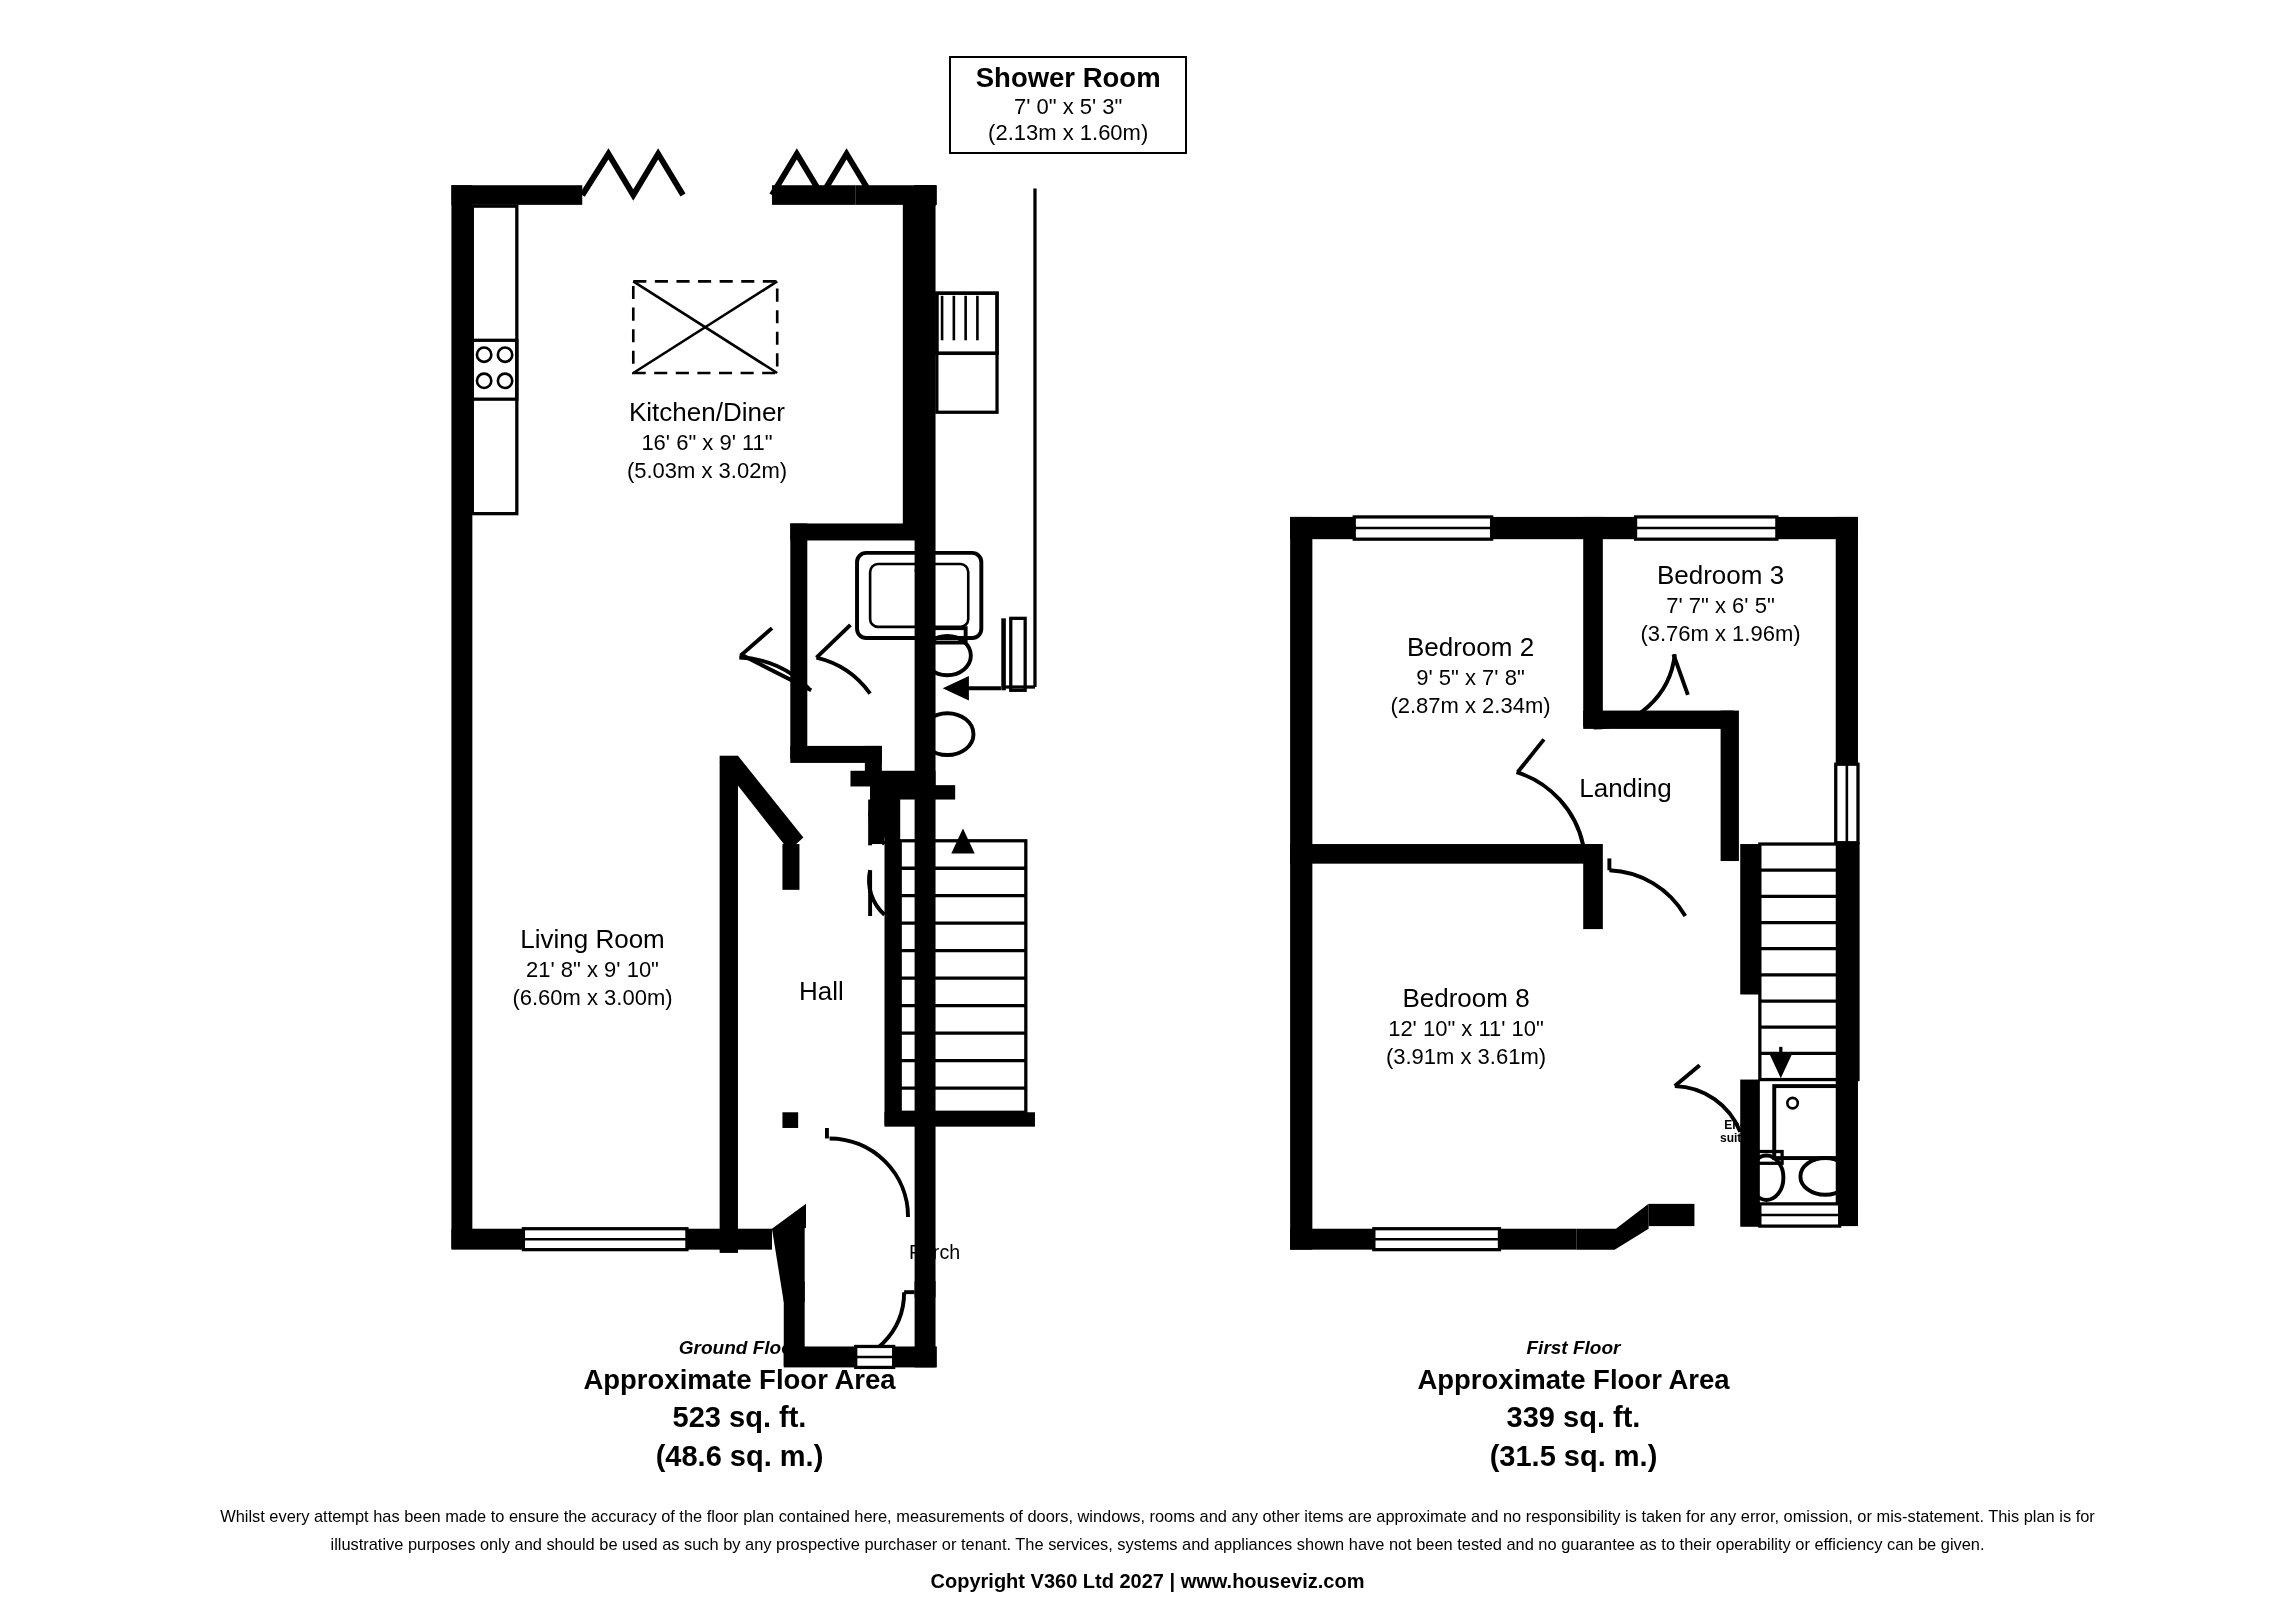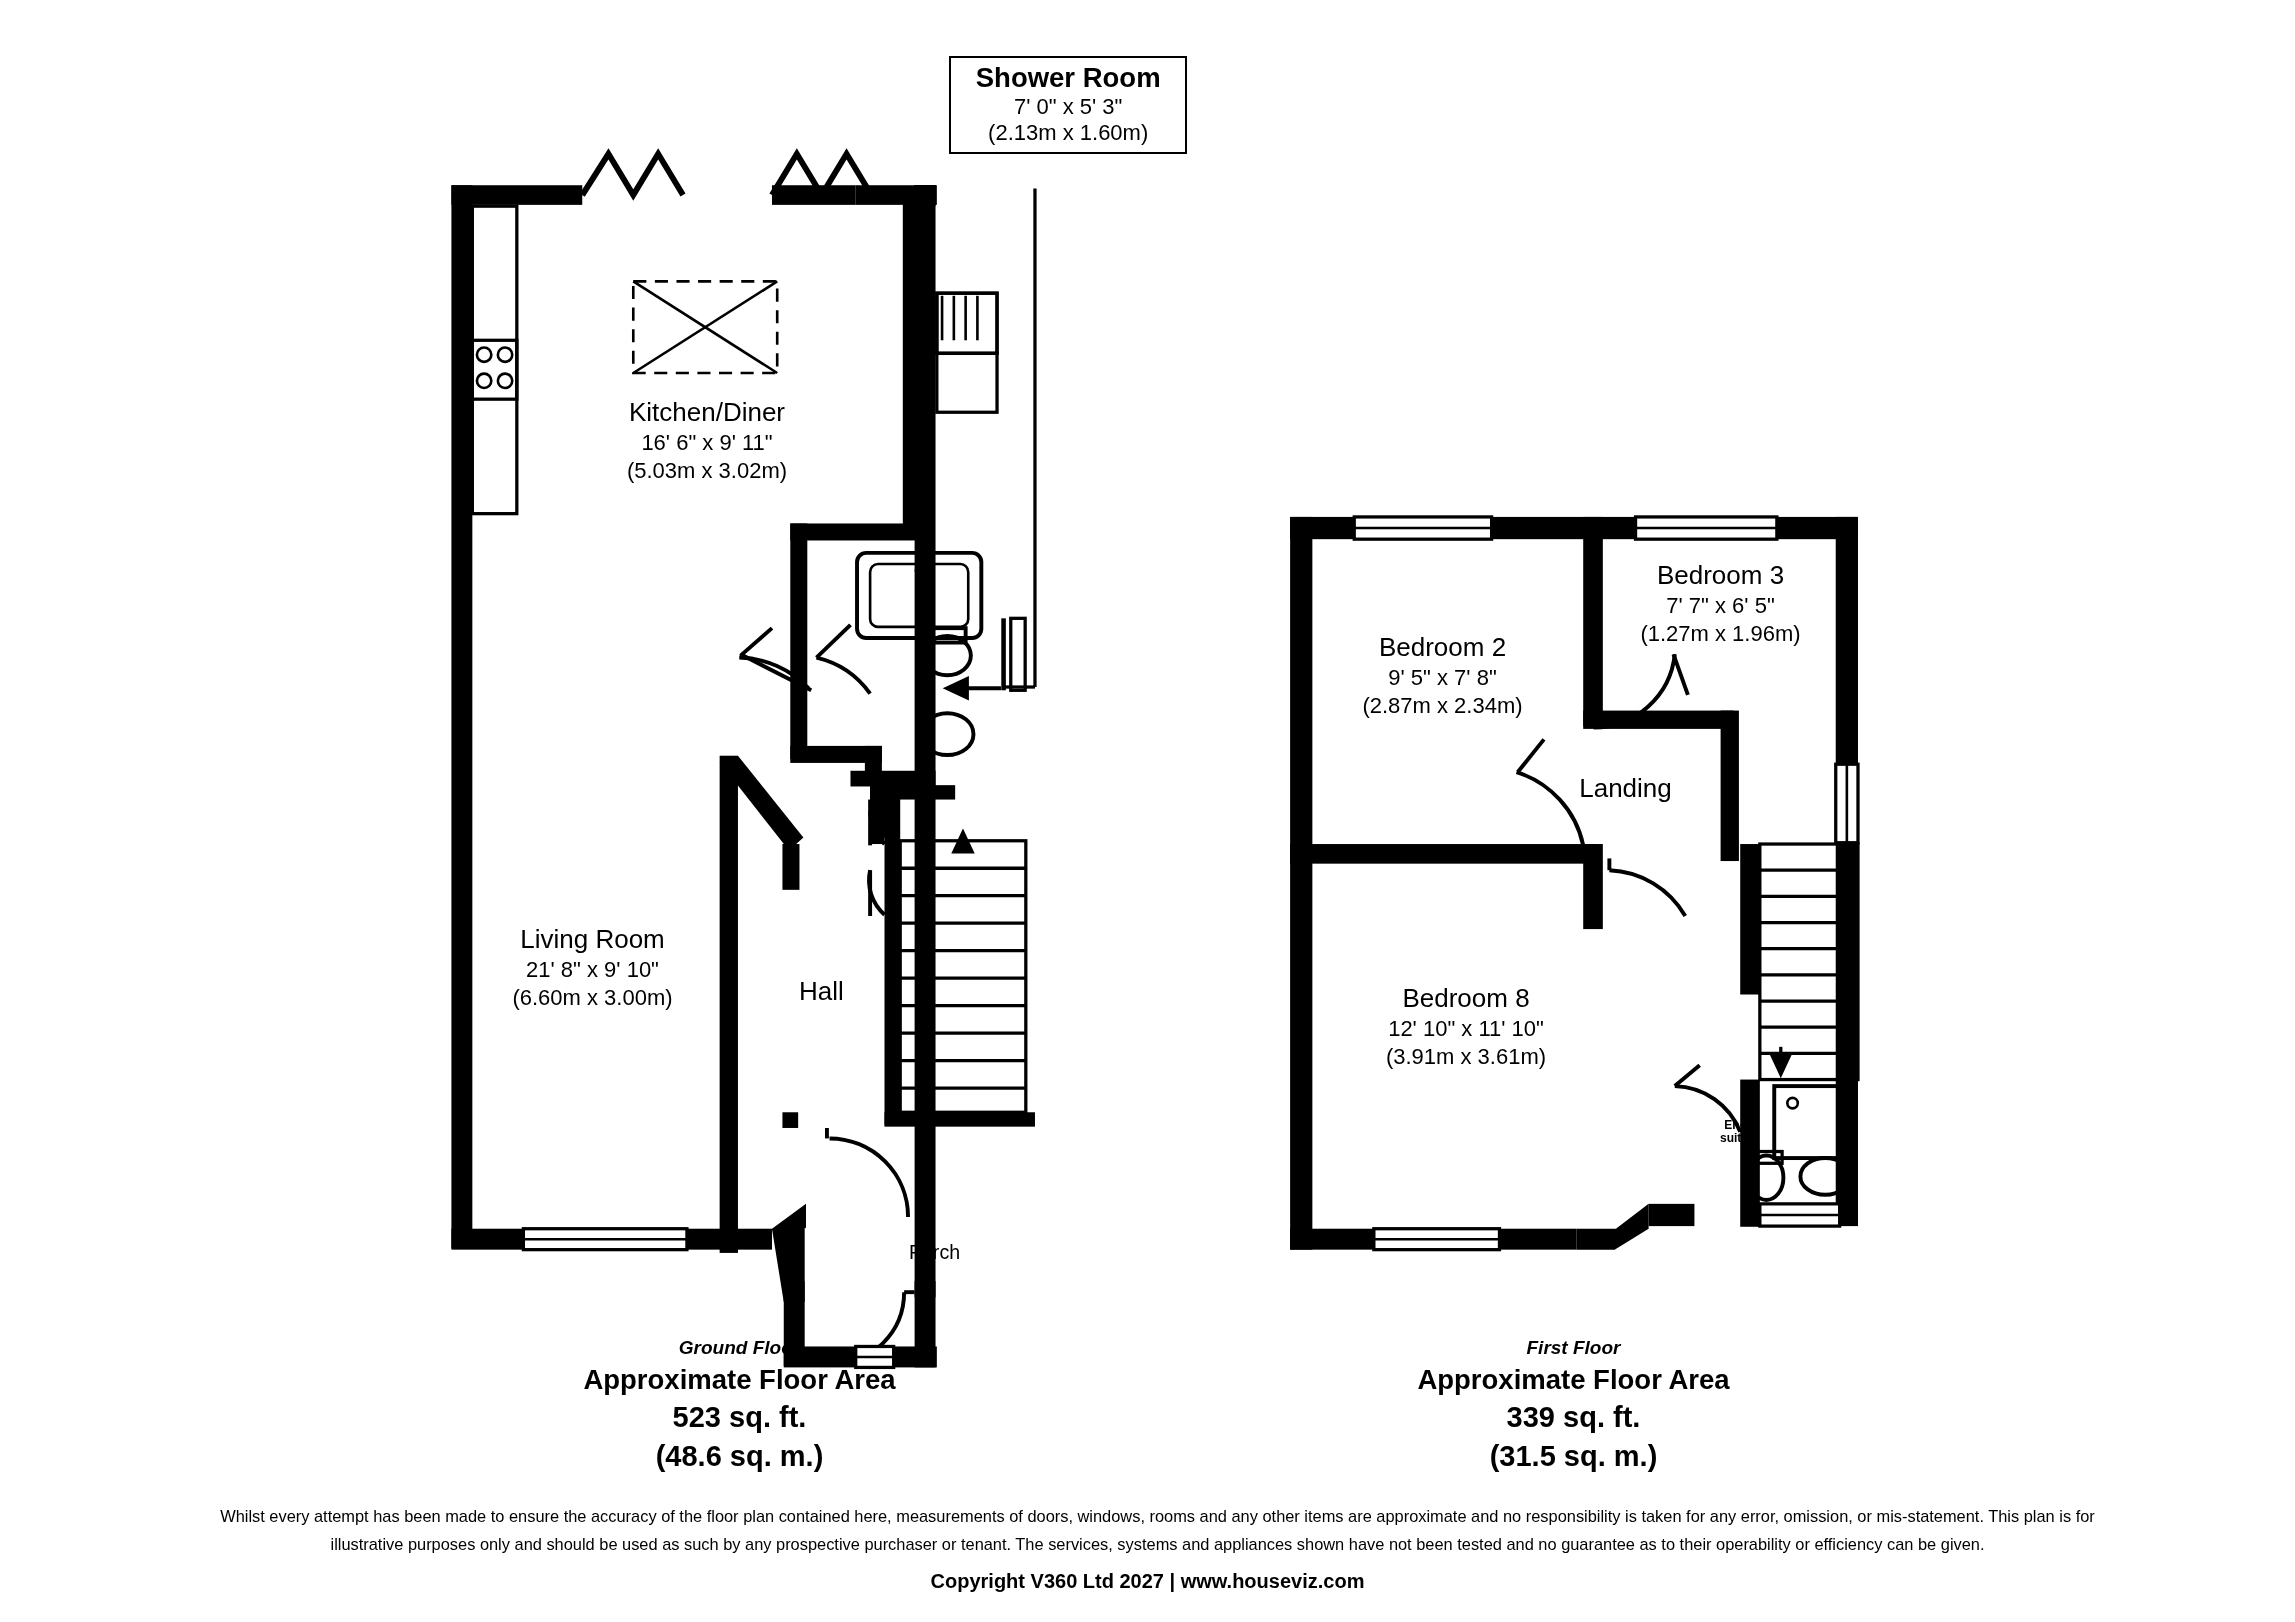--- a/index.html
+++ b/index.html
@@ -371,30 +371,30 @@
   <div class="room-dim">21' 8" x 9' 10"</div>
   <div class="room-dim">(6.60m x 3.00m)</div>
 </div>
 
 <div class="lbl room-name" style="left:769px; top:975px; width:105px;">Hall</div>
 
 <div class="lbl small-lbl" style="left:876px; top:780px; width:85px;">Cup</div>
 
 <div class="lbl small-lbl" style="left:877px; top:1240px; width:115px;">Porch</div>
 
-<div class="lbl" style="left:1292px; top:631px; width:301px;">
+<div class="lbl" style="left:1320px; top:631px; width:301px;">
   <div class="room-name">Bedroom 2</div>
   <div class="room-dim">9' 5" x 7' 8"</div>
   <div class="room-dim">(2.87m x 2.34m)</div>
 </div>
 
 <div class="lbl" style="left:1570px; top:559px; width:301px;">
   <div class="room-name">Bedroom 3</div>
   <div class="room-dim">7' 7" x 6' 5"</div>
-  <div class="room-dim">(1.27m x 1.96m)</div>
+  <div class="room-dim">(3.76m x 1.96m)</div>
 </div>
 
 <div class="lbl room-name" style="left:1521px; top:772px; width:209px;">Landing</div>
 
 <div class="lbl" style="left:1309px; top:982px; width:314px;">
   <div class="room-name">Bedroom 8</div>
   <div class="room-dim">12' 10" x 11' 10"</div>
   <div class="room-dim">(3.91m x 3.61m)</div>
 </div>
 

